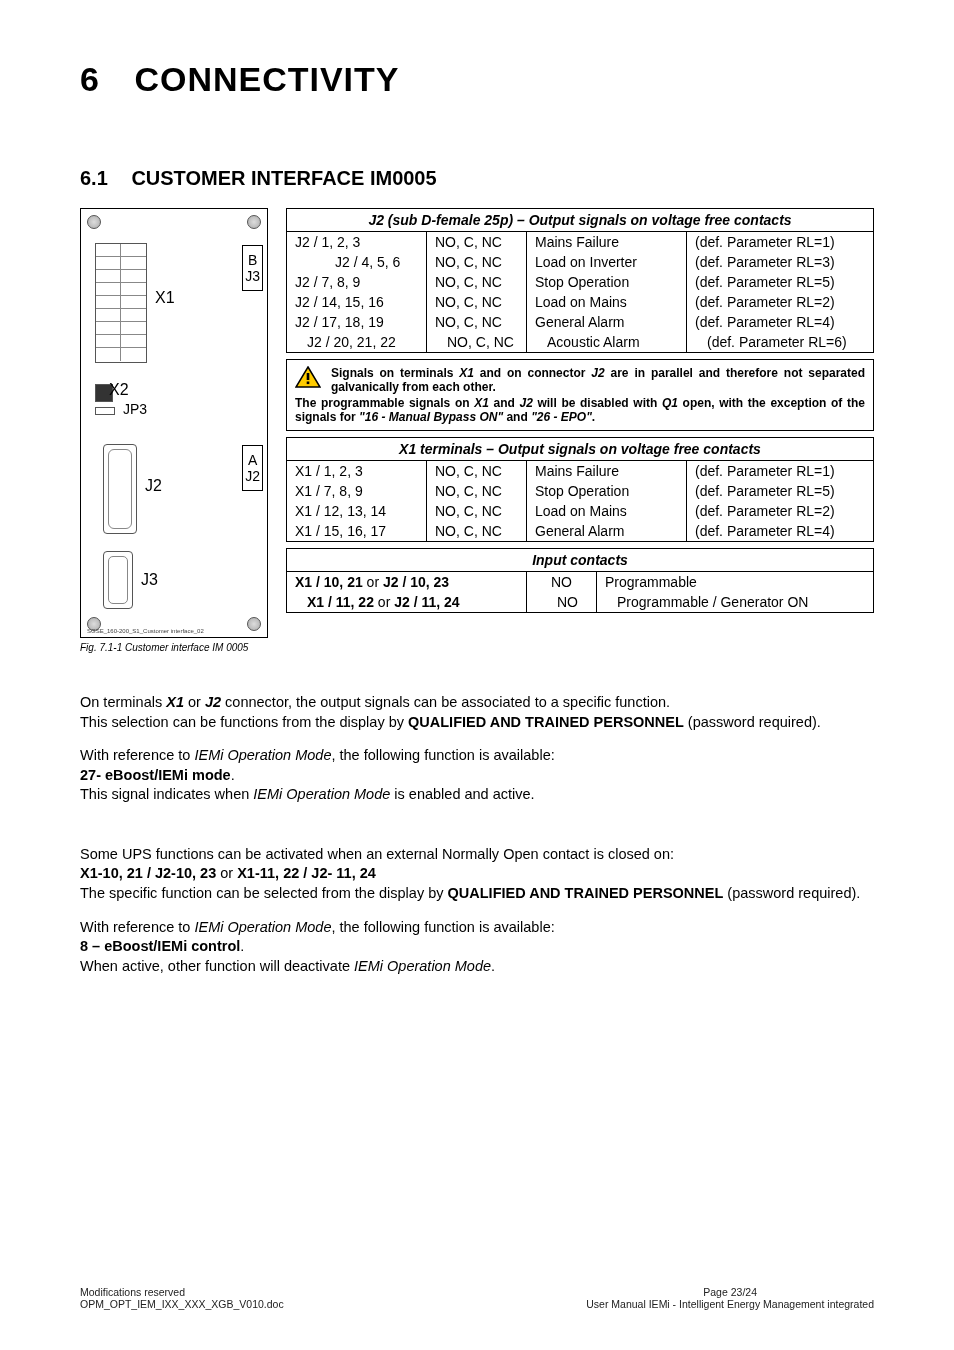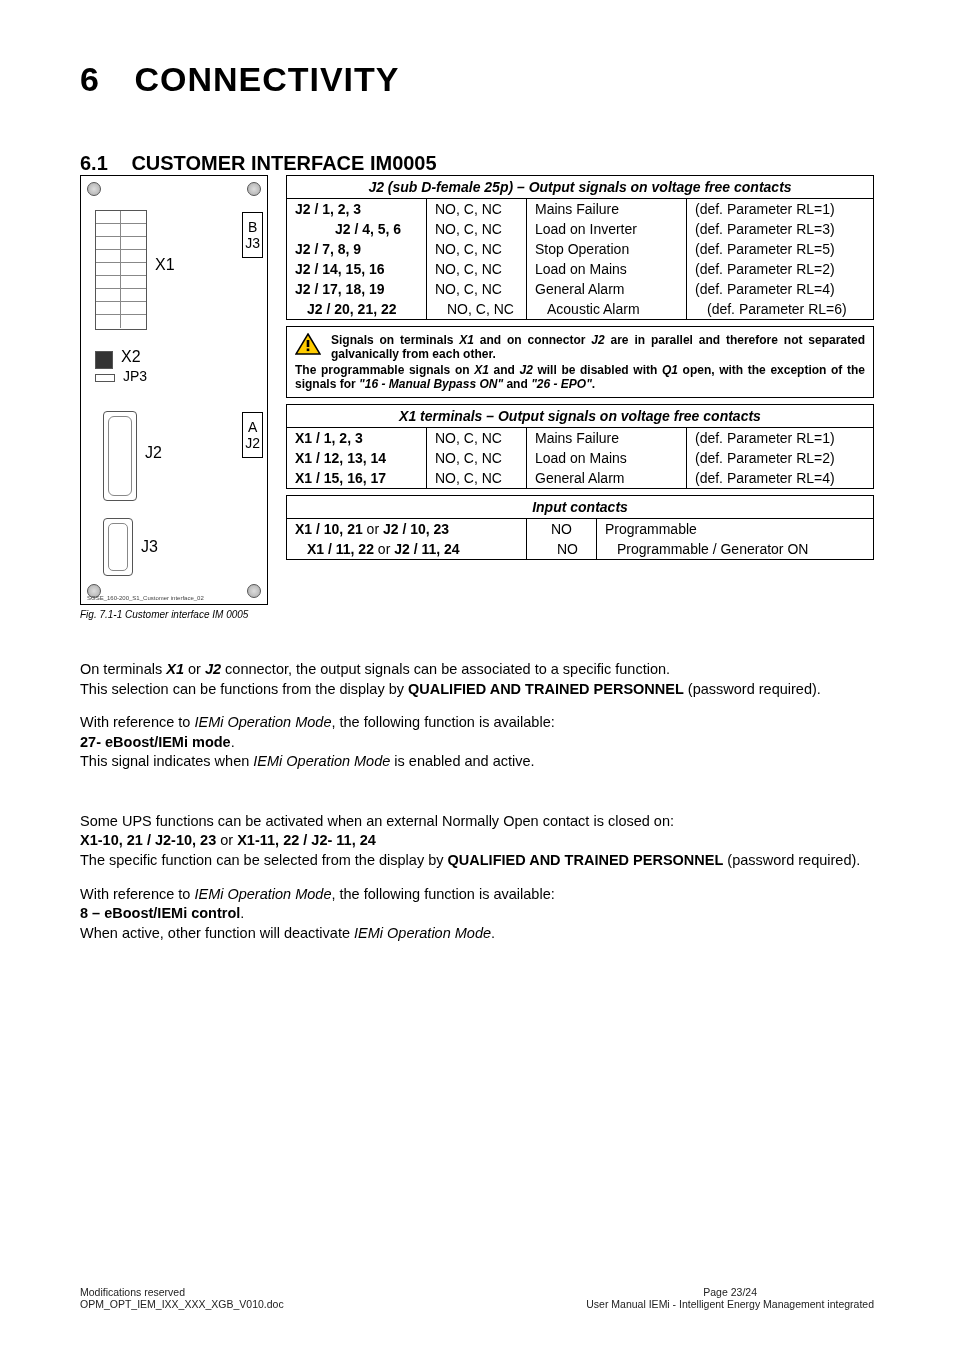--- a/index.html
+++ b/index.html
@@ -10,29 +10,30 @@
       background: #fff;
       font-family: Arial, Helvetica, sans-serif;
       color: #000;
       position: relative;
       padding: 60px 80px 40px 80px;
     }
     .chapter-heading {
       font-size: 34px;
       font-weight: bold;
       letter-spacing: 1px;
-      margin-bottom: 53px;
+      margin-bottom: 68px;
     }
     .chapter-number {
       display: inline-block;
       margin-right: 24px;
     }
     .section-heading {
       font-size: 20px;
       font-weight: bold;
+      margin-bottom: 18px;
     }
     .section-number {
       display: inline-block;
       margin-right: 18px;
     }
     .layout-row {
       display: flex;
       gap: 18px;
       align-items: flex-start;
     }
@@ -101,21 +102,21 @@
       border: 1px solid #000;
       padding: 3px 6px;
       font-size: 14px;
     }
     table.signal-table td {
       padding: 2px 8px;
       font-size: 14px;
       border-left: 1px solid #000;
       border-right: 1px solid #000;
     }
-    table.signal-table td.first { font-weight: bold; margin-top: 12px; }
+    table.signal-table td.first { font-weight: normal; margin-top: 12px; }
     table.signal-table tr.last-row td { border-bottom: 1px solid #000; padding-left: 20px; }
     .warning-box {
       border: 1px solid #000;
       padding: 6px 8px 6px 8px;
       font-size: 12px;
       margin-bottom: 6px;
     }
     .warning-icon {
       display: inline-block;
       vertical-align: top;
@@ -192,21 +193,21 @@
         <div style="height:11%;display:flex">
             <div style="width:50%;border-right:1px solid #888"></div>
           </div>
       </div>
       <span class="fig-label" style="top:80px;left:74px">X1</span>
 
       <div class="side-label" style="top:36px;white-space:pre-line">B
 J3</div>
 
       <div class="term-block" style="top:175px;left:14px;width:18px;height:18px;background:#333"></div>
-      <span class="fig-label" style="top:172px;left:40px">X2</span>
+      <span class="fig-label" style="top:172px;left:28px">X2</span>
 
       <div style="position:absolute;top:198px;left:14px;width:20px;height:8px;border:1px solid #555"></div>
       <span class="fig-label" style="top:192px;left:42px;font-size:14px">JP3</span>
 
       <div class="term-block" style="top:235px;left:22px;width:34px;height:90px;border-radius:4px">
         <div style="position:absolute;top:4px;left:4px;right:4px;bottom:4px;border:1px solid #888;border-radius:6px"></div>
       </div>
       <span class="fig-label" style="top:268px;left:64px">J2</span>
 
       <div class="side-label" style="top:236px;white-space:pre-line">A
@@ -293,20 +294,26 @@
           <tr>
             <th colspan="4">X1 terminals – Output signals on voltage free contacts</th>
           </tr>
       </tbody>
         <tbody id="x1-rows">
           <tr>
             <td class="first" style="width: 140px;">X1 / 1, 2, 3</td>
             <td style="width: 100px;">NO, C, NC</td>
             <td style="width: 160px;">Mains Failure</td>
             <td>(def. Parameter RL=1)</td>
+          </tr>
+          <tr>
+            <td class="first" style="width: 140px;">X1 / 7, 8, 9</td>
+            <td style="width: 100px;">NO, C, NC</td>
+            <td style="width: 160px;">Stop Operation</td>
+            <td>(def. Parameter RL=5)</td>
           </tr>
           <tr>
             <td class="first" style="width: 140px;">X1 / 12, 13, 14</td>
             <td style="width: 100px;">NO, C, NC</td>
             <td style="width: 160px;">Load on Mains</td>
             <td>(def. Parameter RL=2)</td>
           </tr>
           <tr>
             <td class="first" style="width: 140px;">X1 / 15, 16, 17</td>
             <td style="width: 100px;">NO, C, NC</td>

